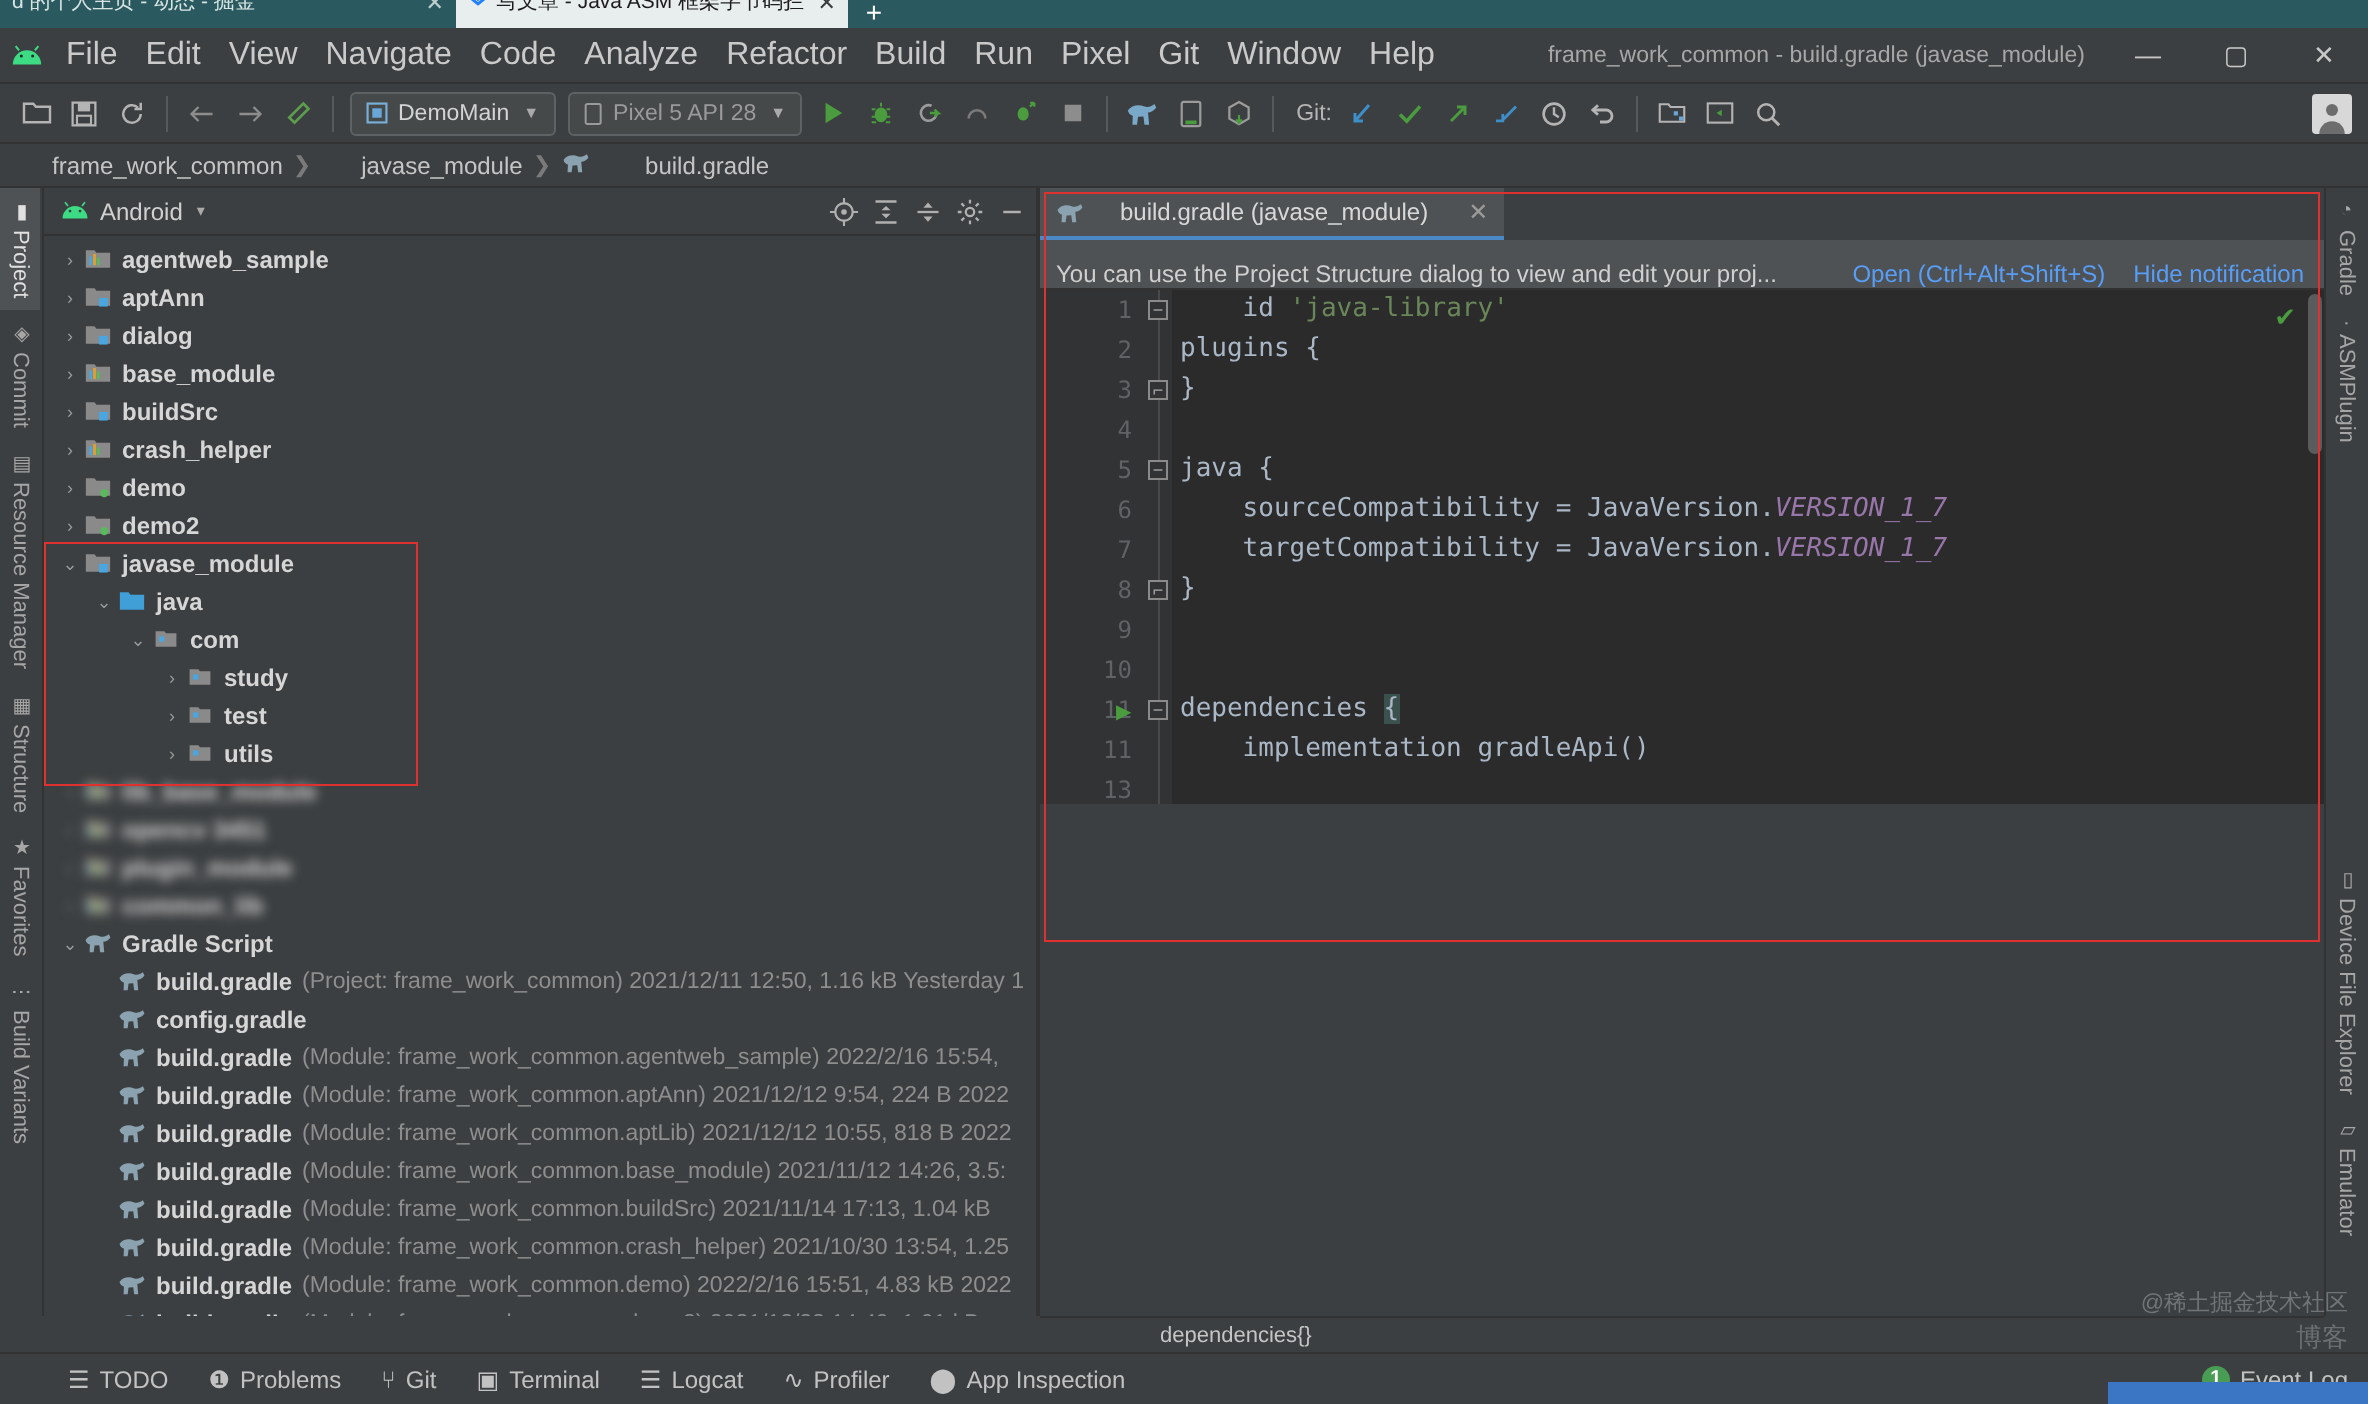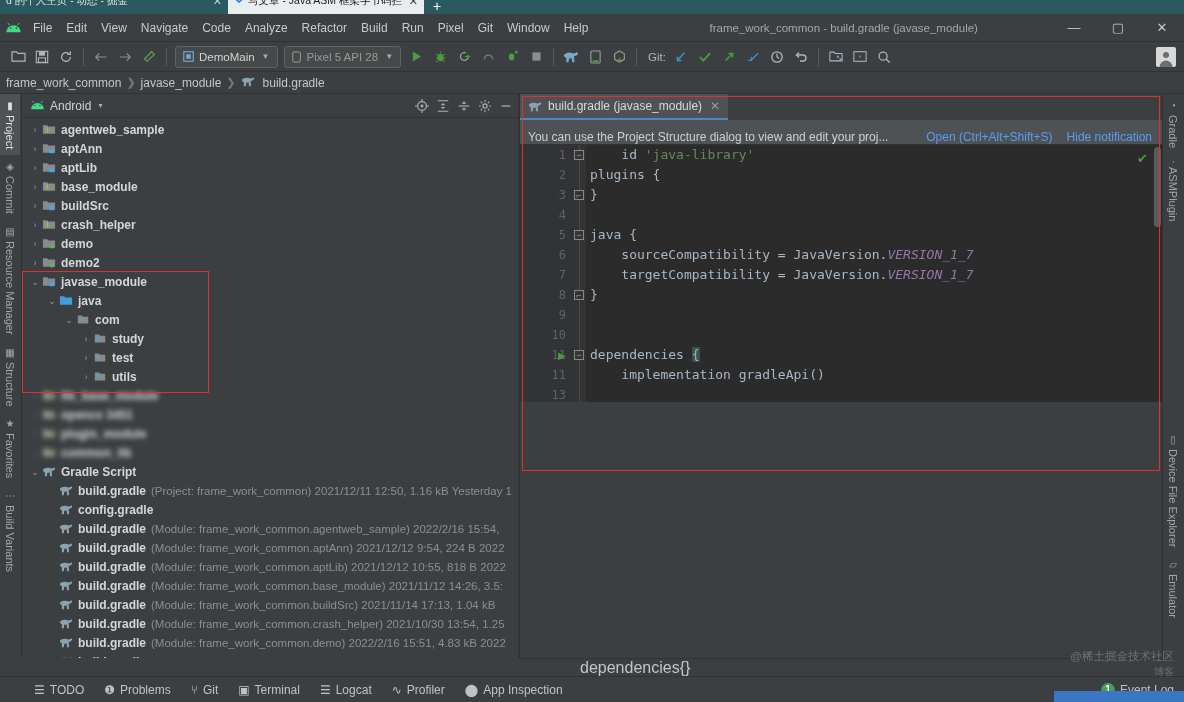--- a/index.html
+++ b/index.html
@@ -42,21 +42,21 @@
     position: absolute; top: 14px; left: 0; width: 1184px; height: 28px;
     background: #3c3f41; display: flex; align-items: center;
     border-bottom: 1px solid #323232;
   }
   .and-logo {
     width: 26px; display: flex; align-items: center; justify-content: center;
   }
   .and-logo svg { display: block; }
   .menu-item {
     padding: 0 7px; height: 28px; line-height: 28px;
-    font-size: 12px; color: #cacaca; cursor: default;
+    font-size: 16px; color: #cacaca; cursor: default;
   }
   .win-title {
     flex: 1; text-align: center; font-size: 11.5px; color: #a7a7a7;
     padding-left: 40px; white-space: nowrap;
   }
   .win-ctrls { display: flex; align-items: center; }
   .win-btn {
     width: 44px; height: 28px; display: flex; align-items: center;
     justify-content: center; color: #c8c8c8; font-size: 13px;
   }
@@ -88,21 +88,21 @@
     overflow: hidden; margin-right: 2px;
   }
 
   
   .crumbs {
     position: absolute; top: 72px; left: 0; width: 1184px; height: 22px;
     background: #3c3f41; display: flex; align-items: center;
     padding-left: 6px; gap: 5px; border-bottom: 1px solid #323232;
     font-size: 12px;
   }
-  .crumb { color: #c5c5c5; }
+  .crumb { color: #c5c5c5; margin-left: 20px; }
   .crumb-sep { color: #7a7a7a; font-size: 11px; }
   .crumb-ico { margin-right: 3px; }
 
   
   .vstrip {
     position: absolute; top: 94px; width: 22px; height: 564px;
     background: #3c3f41; border-right: 1px solid #323232;
   }
   .vstrip.left { left: 0; }
   .vstrip.right { left: 1162px; width: 22px; border-right: none; border-left: 1px solid #323232; }
@@ -154,21 +154,21 @@
     z-index: 40;
   }
 
   
   .editor {
     position: absolute; top: 94px; left: 520px; width: 642px; height: 564px;
     background: #2b2b2b; display: flex; flex-direction: column;
   }
   .etabs { height: 26px; background: #3c3f41; display: flex; align-items: stretch; }
   .etab {
-    display: flex; align-items: center; gap: 6px; padding: 0 8px;
+    display: flex; align-items: center; gap: 18px; padding: 0 8px;
     background: #4e5254; border-bottom: 2px solid #4a88c7;
     font-size: 12px; color: #d8d8d8;
   }
   .etab .eclose { color: #9a9a9a; font-size: 12px; margin-left: 2px; }
   .notif {
     height: 25px; background: #4e5254; display: flex; align-items: flex-end;
     padding: 0 10px 0 8px; font-size: 12px; color: #cfcfcf;
     border-bottom: 1px solid #323232; gap: 14px;
   }
   .notif-text { flex: 1; white-space: nowrap; overflow: hidden; }
@@ -212,21 +212,21 @@
   .scroll-v {
     position: absolute; right: 1px; top: 2px; width: 7px; height: 80px;
     background: #595b5d; border-radius: 4px;
   }
   .ed-blank { flex: 1; background: #3c3f41; }
 
   
   .bottom-crumb {
     position: absolute; top: 658px; left: 520px; width: 642px; height: 18px;
     background: #3c3f41; display: flex; align-items: center;
-    padding-left: 60px; font-size: 16px; color: #c5c5c5;
+    padding-left: 60px; font-size: 11px; color: #c5c5c5;
     border-top: 1px solid #323232;
   }
   .statusbar {
     position: absolute; bottom: 0; left: 0; width: 1184px; height: 26px;
     background: #3c3f41; display: flex; align-items: center;
     border-top: 1px solid #323232; padding-left: 24px; gap: 0;
   }
   .sb-item {
     display: flex; align-items: center; gap: 5px; font-size: 12px;
     color: #c2c2c2; padding: 0 10px; height: 26px;
@@ -239,21 +239,21 @@
   .badge {
     width: 14px; height: 14px; border-radius: 50%; background: #499c54;
     color: #fff; font-size: 10px; display: flex; align-items: center;
     justify-content: center; font-weight: bold;
   }
   .watermark {
     position: absolute; right: 10px; bottom: 24px; text-align: right;
     color: #6f7477; font-size: 11.5px; line-height: 1.35; z-index: 30;
     pointer-events: none;
   }
-  .wm-sub { color: #6a6f72; font-size: 10px; }
+  .wm-sub { color: #6a6f72; font-size: 13px; }
   .blue-strip {
     position: absolute; right: 0; bottom: 0; width: 130px; height: 11px;
     background: #3a76c4; z-index: 35;
   }
 
   
   .splitter {
     position: absolute; top: 94px; left: 518px; width: 2px; height: 564px;
     background: #323232;
   }
@@ -585,21 +585,21 @@
           <span class="tlabel">aptAnn</span>
         </div>
         <div class="trow" style="padding-left: 6px;">
           <span class="twist">›</span>
           <span class="tico">
             <svg width="14" height="13" viewBox="0 0 16 15">
               <path d="M1 2.5h5l1.1 1.4H15v8.6H1z" fill="#8a8a8a"></path>
               <rect x="8.6" y="8" width="5" height="5" fill="#49a6e0"></rect>
             </svg>
           </span>
-          <span class="tlabel">aptLib</span>
+          <span class="tlabel">dialog</span>
         </div>
         <div class="trow" style="padding-left: 6px;">
           <span class="twist">›</span>
           <span class="tico">
             <svg width="14" height="13" viewBox="0 0 16 15">
               <path d="M1 2.5h5l1.1 1.4H15v8.6H1z" fill="#8a8a8a"></path>
               <rect x="3" y="6" width="1.6" height="5" fill="#49a6e0"></rect>
               <rect x="5.2" y="4.6" width="1.6" height="6.4" fill="#e0a030"></rect>
               <rect x="7.4" y="6.6" width="1.6" height="4.4" fill="#5cb85c"></rect>
             </svg>

